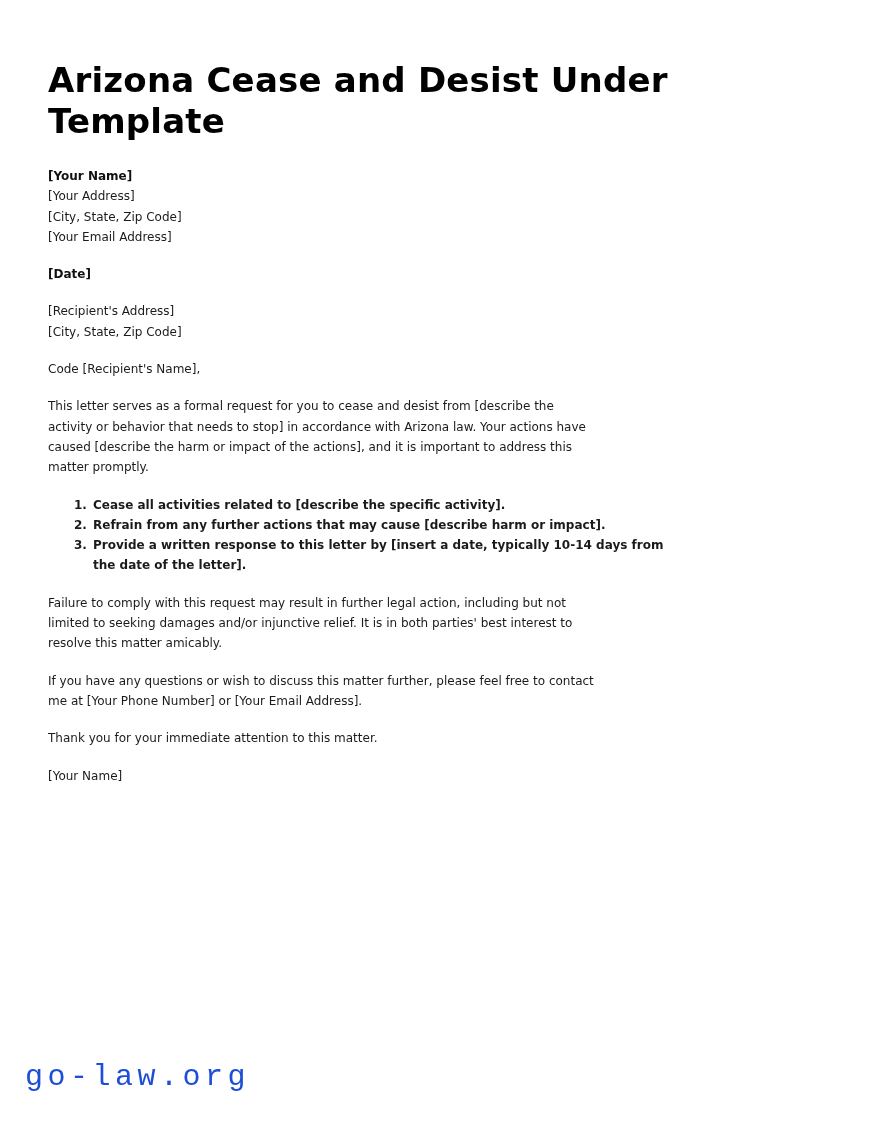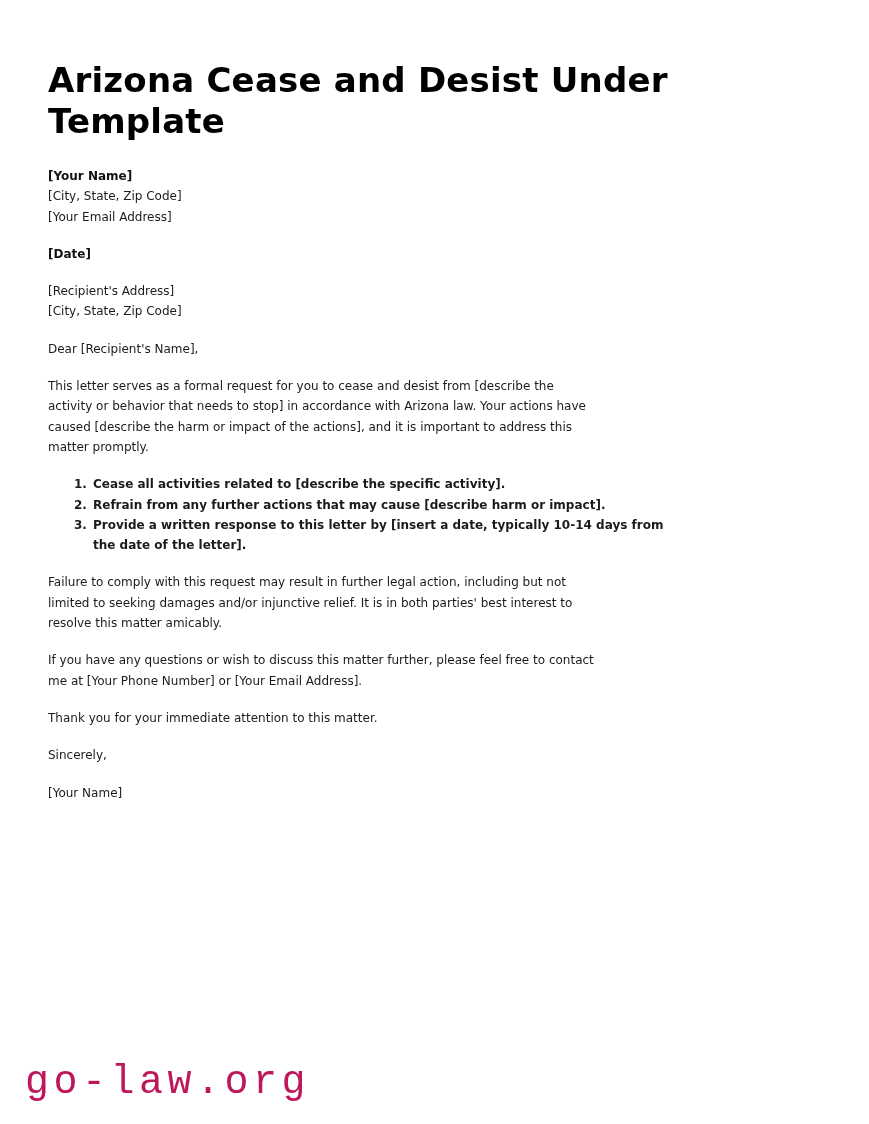--- a/index.html
+++ b/index.html
@@ -51,48 +51,49 @@
     font-weight: bold;
   }
   ol.demands li {
     padding-left: 2px;
   }
   .footer-brand {
     position: absolute;
     left: 25px;
     top: 1060px;
     font-family: "Liberation Mono", "DejaVu Sans Mono", monospace;
-    font-size: 40px;
+    font-size: 30px;
     letter-spacing: 4.5px;
-    color: #be185d;
+    color: #1d4ed8;
   }
 </style>
 </head>
 <body>
 
 <main class="doc">
 
   <h1 class="page-title">Arizona Cease and Desist Under Template</h1>
 
   <div class="block">
     <div class="line bold">[Your Name]</div>
+    <div class="line">[Your Address]</div>
     <div class="line">[City, State, Zip Code]</div>
     <div class="line">[Your Email Address]</div>
   </div>
 
   <div class="block">
     <div class="line bold">[Date]</div>
   </div>
 
   <div class="block">
     <div class="line">[Recipient's Address]</div>
     <div class="line">[City, State, Zip Code]</div>
   </div>
 
-  <p class="para">Dear [Recipient's Name],</p>
+  <p class="para">Code [Recipient's Name],</p>
 
   <p class="para prewrap">This letter serves as a formal request for you to cease and desist from [describe the
 activity or behavior that needs to stop] in accordance with Arizona law. Your actions have
 caused [describe the harm or impact of the actions], and it is important to address this
 matter promptly.</p>
 
 
   <ol class="demands">
     <li class="prewrap">Cease all activities related to [describe the specific activity].</li>
     <li class="prewrap">Refrain from any further actions that may cause [describe harm or impact].</li>
@@ -102,19 +103,18 @@
 
   <p class="para prewrap">Failure to comply with this request may result in further legal action, including but not
 limited to seeking damages and/or injunctive relief. It is in both parties' best interest to
 resolve this matter amicably.</p>
 
   <p class="para prewrap">If you have any questions or wish to discuss this matter further, please feel free to contact
 me at [Your Phone Number] or [Your Email Address].</p>
 
   <p class="para">Thank you for your immediate attention to this matter.</p>
 
-  <p class="para">Sincerely,</p>
 
   <p class="para">[Your Name]</p>
 
 </main>
 
 <div class="footer-brand">go-law.org</div>
 
 </body></html>

